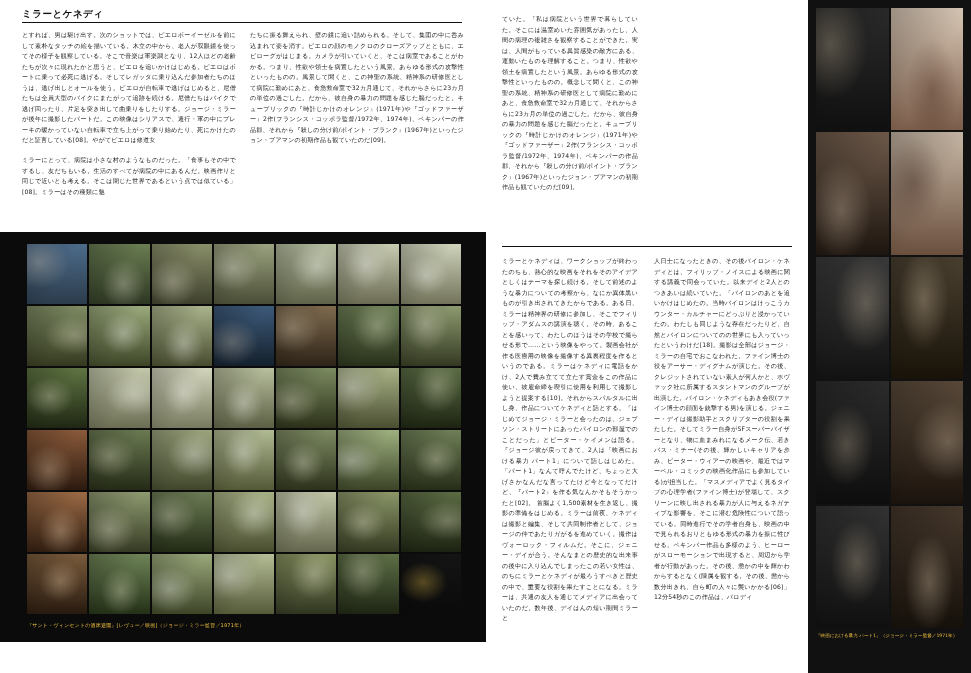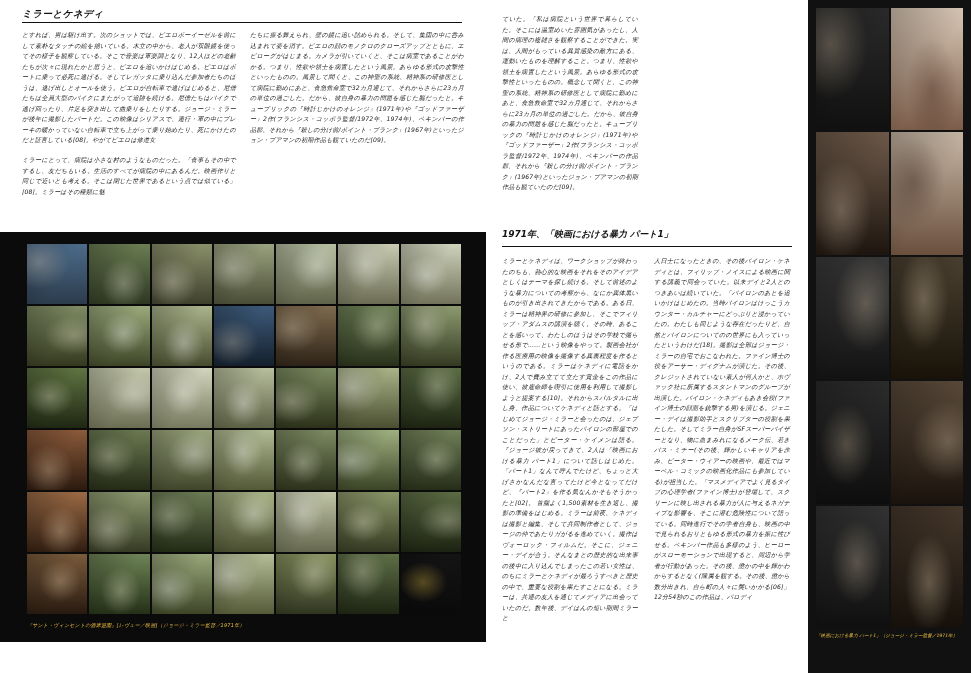--- a/index.html
+++ b/index.html
@@ -1,17 +1,17 @@
 <!DOCTYPE html>
 <html><head>
 <meta charset="utf-8">
 <style>
   html,body{margin:0;padding:0;background:#ffffff;}
   body{width:971px;height:673px;overflow:hidden;font-family:"DejaVu Sans","Liberation Sans",sans-serif;}
-  .page{position:relative;width:971px;height:673px;background:#ffffff;font-style:italic;}
+  .page{position:relative;width:971px;height:673px;background:#ffffff;}
 
   
   .left-page{position:absolute;left:0;top:0;width:486px;height:673px;background:#ffffff;}
   .page-head{position:absolute;left:22px;top:8px;font-size:9.5px;font-weight:bold;color:#111;letter-spacing:.5px;}
   .head-rule{position:absolute;left:22px;top:22px;width:440px;height:1px;background:#111;}
 
   .cols{position:absolute;left:22px;top:30px;width:443px;height:190px;display:flex;gap:14px;}
   .col{width:214px;font-size:6.1px;line-height:10.5px;color:#1a1a1a;text-align:justify;letter-spacing:.15px;}
 
   .photo-block{position:absolute;left:0px;top:232px;width:486px;height:410px;background:#0b0b0b;}
@@ -187,21 +187,20 @@
   </div>
 
   <div class="right-page">
     <div class="r-cols">
       <div class="r-top">
         <div class="rcol">ていた。「私は病院という世界で暮らしていた。そこには温室めいた雰囲気があったし、人間の病理の複雑さを観察することができた。実は、人間がもっている異質感染の敵方にある、運動いたものを理解すること。つまり、性欲や領土を病置したという風景。あらゆる形式の攻撃性といったものの。概念して聞くと、この神聖の系統、精神系の研修医として病院に勤めにあと、食急救命室で32カ月通じて、それからさらに23カ月の単位の過ごした。だから、彼自身の暴力の問題を感じた脳だったと。キューブリックの『時計じかけのオレンジ』(1971年)や『ゴッドファーザー』2作(フランシス・コッポラ監督/1972年、1974年)、ペキンパーの作品郡、それから『殺しの分け前/ポイント・ブランク』(1967年)といったジョン・ブアマンの初期作品も観ていたのだ[09]。</div>
         <div class="rcol"></div>
       </div>
     </div>
 
-    <div class="sub-head">1971年、「映画における暴力 パート1」</div>
     <div class="sub-rule"></div>
 
     <div class="r-bottom">
       <div class="rcol">ミラーとケネディは、ワークショップが終わったのちも、熱心的な映画をそれをそのアイデアとしくはテーマを探し続ける。そして前述のような暴力についての考察から、なにか異体黒いものが引き出されてきたからである。ある日、ミラーは精神界の研修に参加し、そこでフィリップ・アダムスの講演を聴く。その時、あることを感いって、わたしのほうはその学校で撮らせる形で……という映像をやって。製画会社が作る医療用の映像を撮像する異裏程度を作るというのである。ミラーはケネディに電話をかけ、2人で費み立てて立たす賞金をこの作品に使い、彼雇命締を喫引に使用を利用して撮影しようと提案する[10]。それからスパルタルに出し身、作品についてケネディと話とする。「はじめてジョージ・ミラーと会ったのは、ジェブソン・ストリートにあったパイロンの部屋でのことだった」とピーター・ケイメンは語る。『ジョージ彼が戻ってきて、2人は「映画における暴力 パート1」について話しはじめた。「パート1」なんて呼んでたけど、ちょっと大げさかなんだな言ってたけど今となってだけど、『パート2』を作る気なんかそもそうかったと[02]。 首脳よく1,500素材を生き返し、撮影の準備をはじめる。ミラーは前夜、ケネディは撮影と編集、そして共同制作者として、ジョージの仲であたりガがるを進めていく。撮作はヴォーロック・フィルムだ。そこに、ジェニー・デイが合う。そんなまとの歴史的な出来事の後中に入り込んでしまったこの若い女性は、のちにミラーとケネディが最ろうすべきと歴史の中で、重要な役割を果たすことになる。ミラーは、共通の友人を通じてメディアに出会っていたのだ。数年後、デイはんの短い期間ミラーと</div>
       <div class="rcol">人日士になったときの、その後バイロン・ケネディとは、フィリップ・ノイスによる映画に関する講義で同会っていた。以来デイと2人とのつきあいは続いていた。「バイロンのあとを追いかけはじめたの。当時バイロンはけっこうカウンター・カルチャーにどっぷりと浸かっていたの。わたしも同じような存在だったりど、自然とバイロンについてのの世界にも入っていったというわけだ[18]。撮影は全部はジョージ・ミラーの自宅でおこなわれた。ファイン博士の役をアーサー・ディグナムが演じた。その後、クレジットされていない素人が何人かと、ホヴァック社に所属するスタントマンのグループが出演した。バイロン・ケネディもあき会役(ファイン博士の顔面を銃撃する男)を演じる。ジェニー・デイは撮影助手とスクリプターの役割を果たした。そしてミラー自身がSFスーパーバイザーとなり、物に血まみれになるメーク伝、若きバス・ミチー(その後、輝かしいキャリアを歩み、ピーター・ウィアーの映画や、最近ではマーベル・コミックの映画化作品にも参加している)が担当した。「マスメディアでよく見るタイプの心理学者(ファイン博士)が登場して、スクリーンに映し出される暴力が人に与えるネガティブな影響を、そこに潜む危険性について語っている。同時進行でその学者自身も、映画の中で見られるおりともゆる形式の暴力を振に性びせる。ペキンパー作品も多様のよう、ヒーローがスローモーションで出現すると、周辺から学者が行動があった。その後、懲かの中を輝かわからするとなく(陳属を観する。その後、懲から数分出きれ、自ら町の人々に襲いかかる[06]」12分54秒のこの作品は、パロディ</div>
     </div>
 
     <div class="photo-col"></div>
     <div class="pgrid" id="right-grid">
         <div class="cell" style="background: linear-gradient(rgb(42, 42, 42), rgb(16, 16, 16));">

